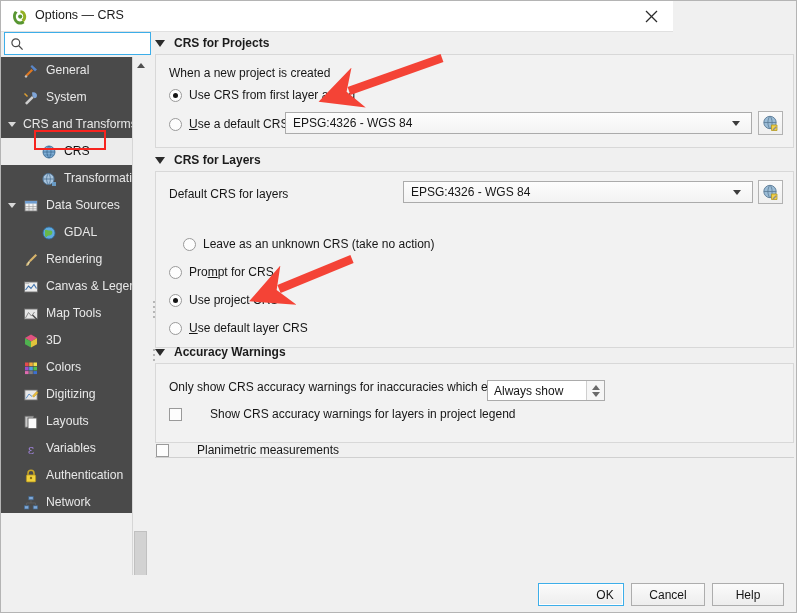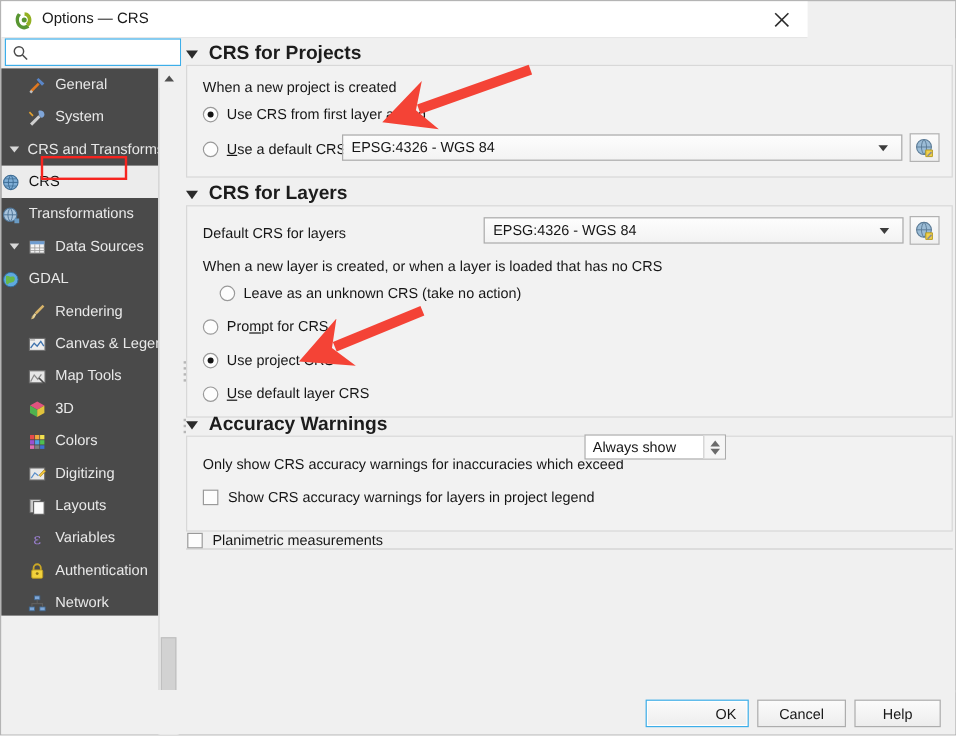--- a/index.html
+++ b/index.html
@@ -76,21 +76,21 @@
     position: relative;
     height: 27px;
     display: flex; align-items: center;
     color: #e8e8e8;
     font-size: 12.2px;
     white-space: nowrap;
     cursor: pointer;
   }
   .side-item.group { padding-left: 22px; }
   .side-item.lvl1  { padding-left: 22px; }
-  .side-item.lvl2  { }
+  .side-item.lvl2  { padding-left: 40px; }
   .side-item.selected {
     background: #ececec;
     color: #111;
   }
   .twisty {
     position: absolute; left: 7px; top: 11px;
     width: 0; height: 0;
     border-left: 4.5px solid transparent;
     border-right: 4.5px solid transparent;
     border-top: 5px solid #d8d8d8;
@@ -150,21 +150,21 @@
     position: absolute; left: 150px; top: 31px;
     width: 647px; height: 545px;
     background: #f0f0f0;
     overflow: hidden;
   }
 
   .grp-header {
     position: absolute;
     display: flex; align-items: center;
     font-weight: bold;
-    font-size: 16px;
+    font-size: 12px;
     color: #1c1c1c;
     cursor: pointer;
   }
   .grp-tri {
     width: 0; height: 0;
     border-left: 5.5px solid transparent;
     border-right: 5.5px solid transparent;
     border-top: 7px solid #2b2b2b;
     margin-right: 9px;
   }
@@ -212,20 +212,21 @@
     background: #141414;
   }
   .radio-txt { font-size: 12px; color: #161616; }
 
   
   .check-row {
     position: absolute;
     display: flex; align-items: center;
     cursor: pointer;
     white-space: nowrap;
+    gap: 20px;
   }
   .checkbox {
     width: 13px; height: 13px;
     border: 1px solid #9a9a9a;
     background: #fdfdfd;
     box-sizing: border-box;
     margin-right: 8px;
     flex: 0 0 13px;
   }
   .check-txt { font-size: 12px; color: #161616; }
@@ -590,21 +591,20 @@
     </div>
     <div class="tool-btn" style="left:607px; top:148px; width:25px; height:24px;">
       <svg width="17" height="17" viewBox="0 0 17 17">
         <circle cx="8" cy="7.5" r="6.2" fill="#9bbcd6" stroke="#5b7b96" stroke-width="0.9"></circle>
         <path d="M1.9 7.5 H14.1 M8 1.3 C5.2 4 5.2 11 8 13.7 C10.8 11 10.8 4 8 1.3" fill="none" stroke="#5b7b96" stroke-width="0.8"></path>
         <path d="M9.5 10 L15 10 L15 15.5 L9.5 15.5 Z" fill="#f2d14a" stroke="#b59a1f" stroke-width="0.8"></path>
         <path d="M10.5 14.5 L13.8 11.2 L14.8 12.2 L11.5 15.5 Z" fill="#8f8f8f"></path>
       </svg>
     </div>
 
-    <span class="lbl" style="left:18px; top:183px;">When a new layer is created, or when a layer is loaded that has no CRS</span>
 
     <div class="radio-row" style="left:32px; top:205px;">
       <span class="radio"></span>
       <span class="radio-txt">Leave as an unknown CRS (take no action)</span>
     </div>
     <div class="radio-row" style="left:18px; top:233px;">
       <span class="radio"></span>
       <span class="radio-txt">Pro<u>m</u>pt for CRS</span>
     </div>
     <div class="radio-row" style="left:18px; top:261px;">
@@ -617,21 +617,21 @@
     </div>
 
     <div class="grp-header" style="left:4px; top:313px;">
       <span class="grp-tri"></span>
       <span>Accuracy Warnings</span>
     </div>
     <div class="grp-box" style="left:4px; top:331px; width:639px; height:80px;"></div>
 
     <span class="lbl" style="left:18px; top:348px;">Only show CRS accuracy warnings for inaccuracies which exceed</span>
 
-    <div class="spin" style="left:336px; top:330px; width:118px; height:21px;">
+    <div class="spin" style="left:336px; top:348px; width:118px; height:21px;">
       <span class="spin-text">Always show</span>
       <span class="spin-btns">
         <span class="spin-up"></span>
         <span class="spin-dn"></span>
       </span>
     </div>
 
     <div class="check-row" style="left:18px; top:375px;">
       <span class="checkbox"></span>
       <span class="check-txt">Show CRS accuracy warnings for layers in project legend</span>

